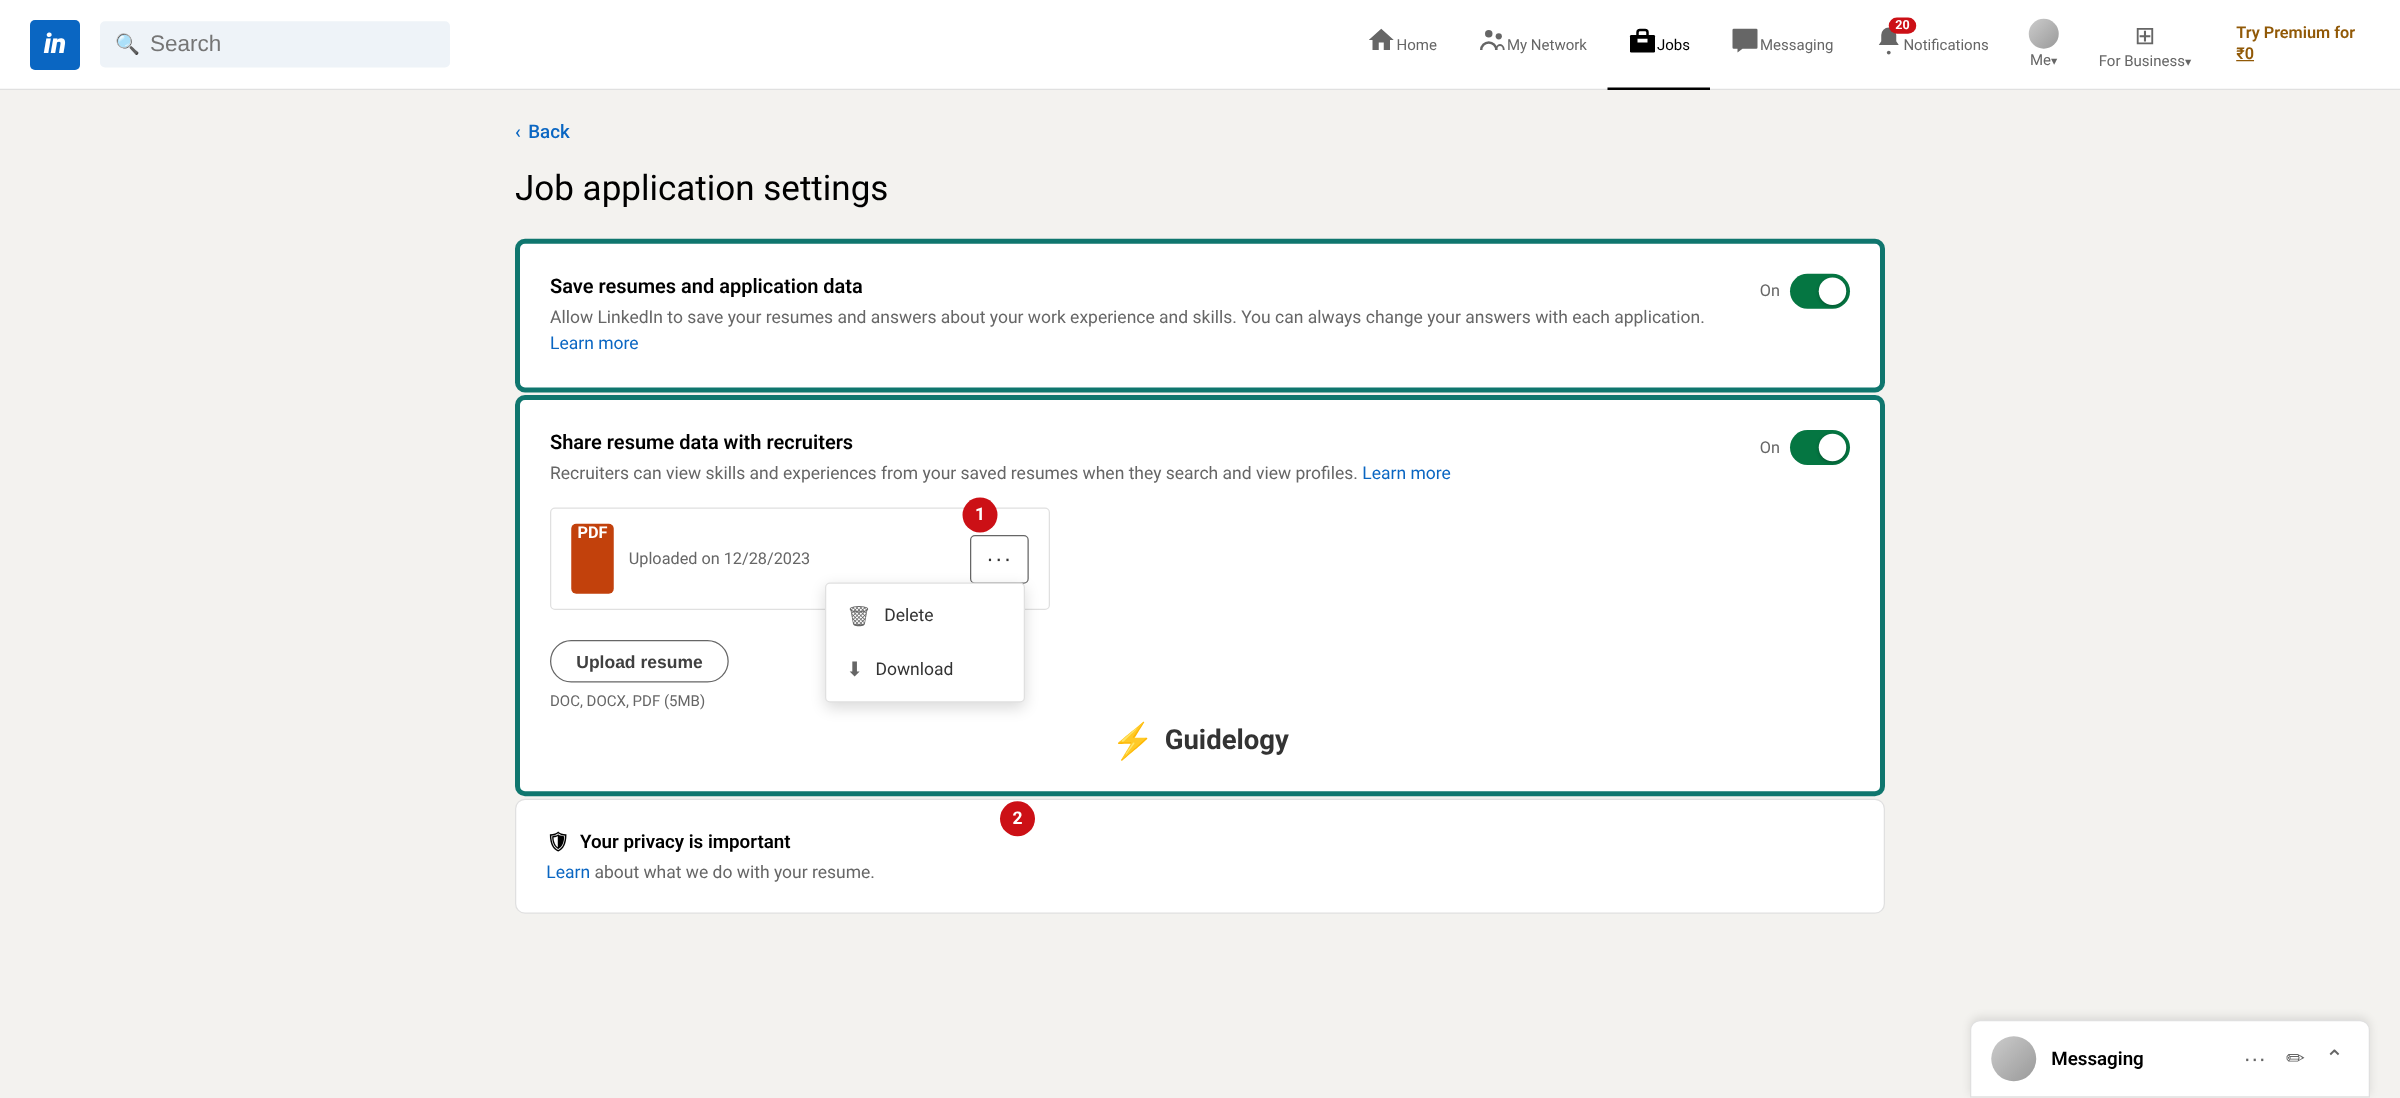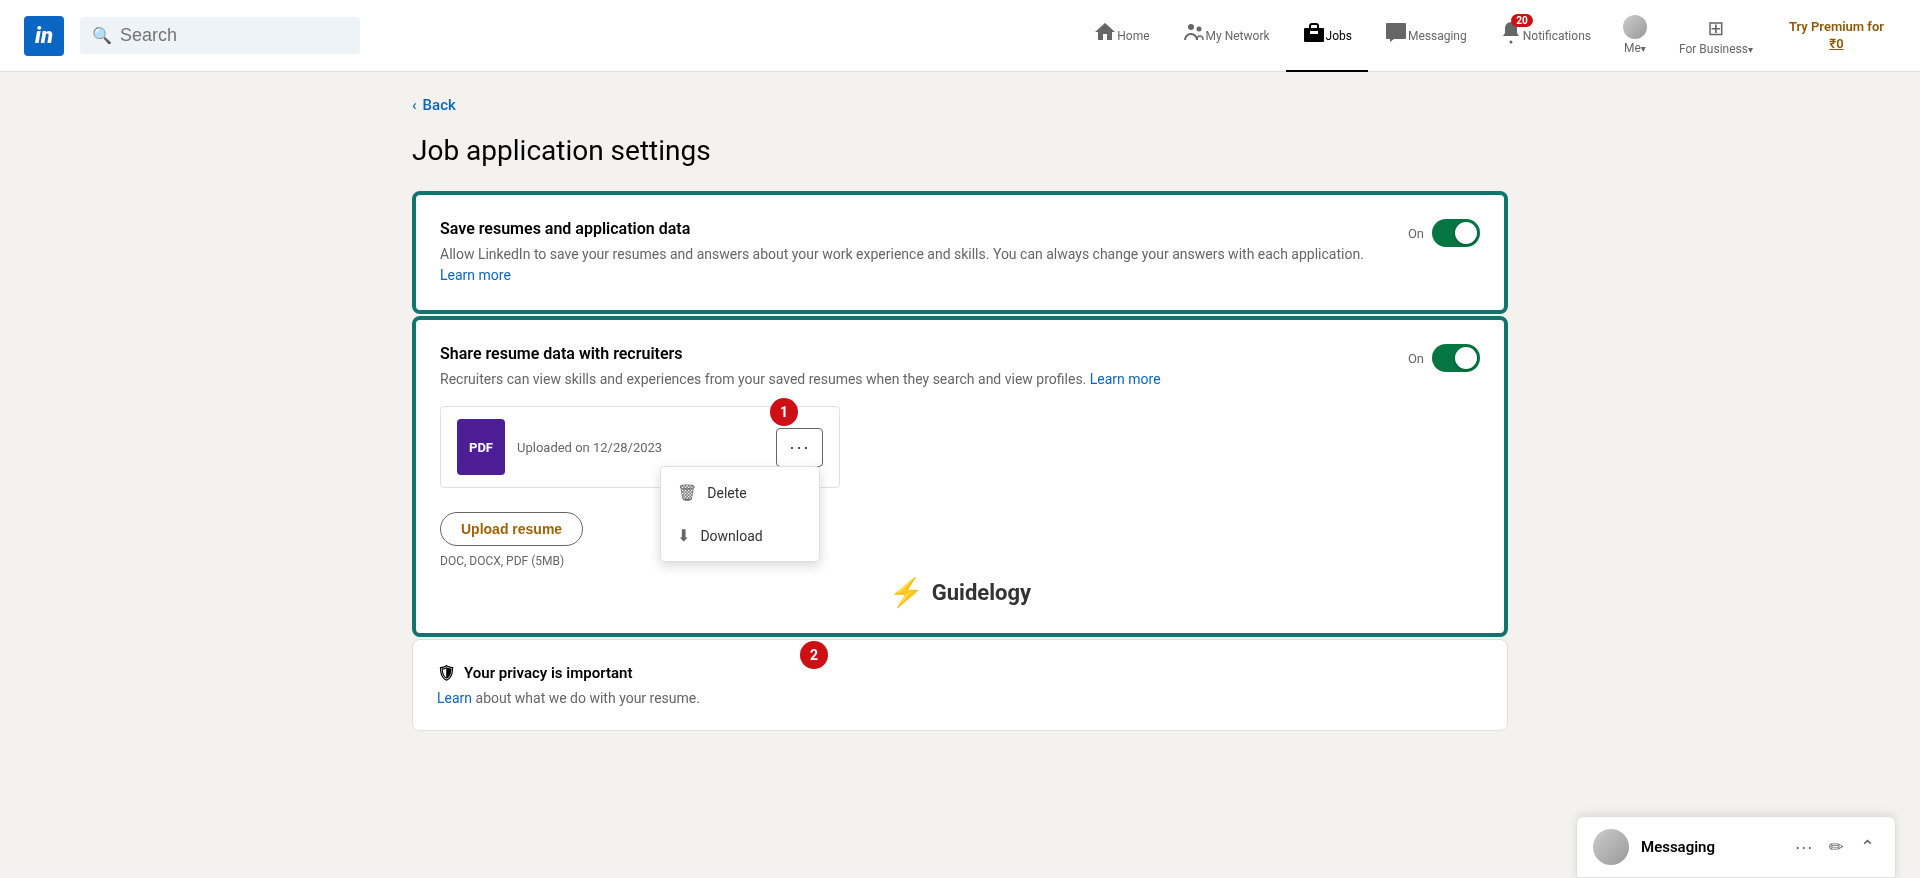--- a/index.html
+++ b/index.html
@@ -95,21 +95,21 @@
     .me-item { display: flex; flex-direction: column; align-items: center; }
     .me-avatar { width: 24px; height: 24px; border-radius: 50%; background: #ccc; overflow: hidden; }
     .try-premium {
       color: #915907;
       font-size: 13px;
       font-weight: 600;
       text-decoration: none;
       padding: 0 12px;
       white-space: nowrap;
       line-height: 1.3;
-      text-align: center;
+      text-align: left;
     }
     .for-business {
       display: flex;
       flex-direction: column;
       align-items: center;
       padding: 0 16px;
       cursor: pointer;
       color: #666;
       font-size: 12px;
       height: 72px;
@@ -207,26 +207,26 @@
       display: flex;
       align-items: center;
       border: 1px solid #e0e0e0;
       border-radius: 4px;
       padding: 12px 16px;
       background: #fff;
       width: 400px;
       position: relative;
     }
     .pdf-icon {
-      width: 48px;
+      width: 34px;
       height: 56px;
-      background: #4c1d95;
+      background: #c2410c;
       border-radius: 4px;
       display: flex;
-      align-items: center;
+      align-items: flex-start;
       justify-content: center;
       color: #fff;
       font-size: 13px;
       font-weight: 700;
       flex-shrink: 0;
       margin-right: 12px;
     }
     .resume-info { flex: 1; color: #666; font-size: 14px; }
     .resume-date { font-size: 13px; color: #666; }
     .more-btn {
@@ -243,21 +243,21 @@
       letter-spacing: 1px;
     }
     .upload-btn {
       margin-top: 12px;
       background: #fff;
       border: 1px solid #666;
       border-radius: 20px;
       padding: 8px 20px;
       font-size: 14px;
       font-weight: 600;
-      color: #a16207;
+      color: #404040;
       cursor: pointer;
     }
     .file-formats {
       font-size: 12px;
       color: #666;
       margin-top: 8px;
     }
 
     
     .dropdown-menu {

